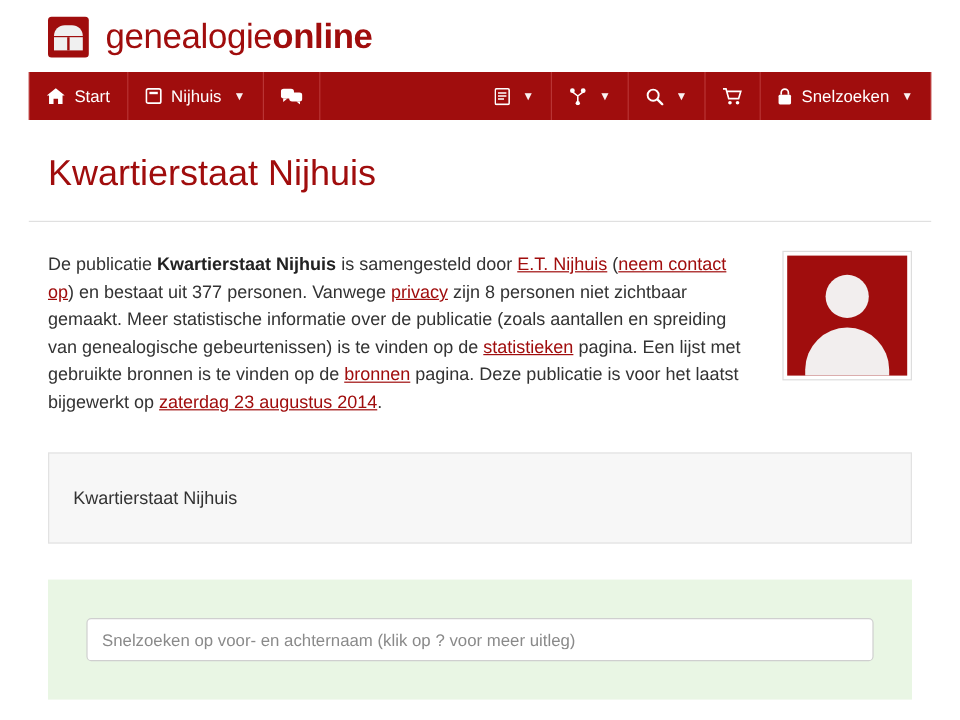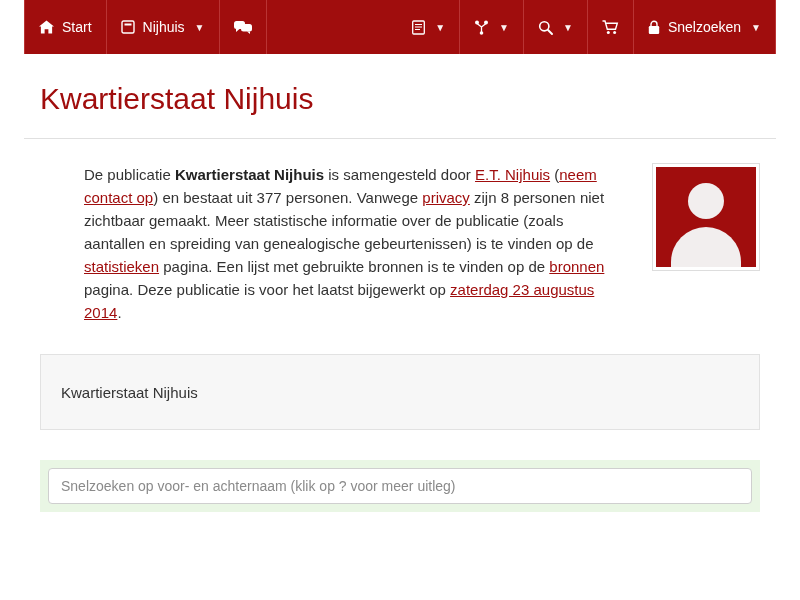--- a/index.html
+++ b/index.html
@@ -61,21 +61,21 @@
     font-weight: 700;
   }
   .brand .n {
     color: #a00d0d;
     font-weight: 400;
   }
 
   
   .navbar {
     background: #a00d0d;
-    height: 54px;
+    height: 40px;
     margin: 0 24px;
     display: flex;
     align-items: stretch;
     color: #fff;
     font-size: 14px;
   }
   .nav-item {
     display: flex;
     align-items: center;
     gap: 8px;
@@ -106,21 +106,20 @@
   .title-rule {
     margin: 22px 24px 0 24px;
     border-top: 1px solid #e0e0e0;
   }
 
   
   .content {
     display: flex;
     padding: 24px 40px 0 40px;
     gap: 32px;
-    margin-left: 44px;
   }
   .intro {
     flex: 1 1 auto;
     font-size: 15px;
     line-height: 23px;
     color: #333;
     max-width: 600px;
   }
   .intro a {
     color: #a00d0d;
@@ -168,41 +167,51 @@
     align-items: center;
     padding: 0 20px;
     font-size: 15px;
     color: #333;
   }
 
   
   .search-wrap {
     margin: 30px 40px 0 40px;
     background: #e9f6e4;
-    padding: 8px;
+    padding: 32px;
   }
   .search-input {
     width: 100%;
     height: 36px;
     border: 1px solid #cfcfcf;
     border-radius: 4px;
     background: #fff;
     font-size: 14px;
     color: #333;
     padding: 0 12px;
     font-family: "Liberation Sans", sans-serif;
     outline: none;
   }
   .search-input::placeholder { color: #8a8a8a; }
 </style>
 </head>
 <body>
 
 <div class="page">
 
+  <div class="site-header">
+    <div class="logo-mark">
+      <div class="roof"></div>
+      <div class="body"></div>
+      <div class="slot"></div>
+    </div>
+    <div class="brand">
+      <span class="n">genealogie</span><span class="b">online</span>
+    </div>
+  </div>
 
   <div class="navbar">
 
     <div class="nav-item">
       <span class="nav-ico">
         <svg width="15" height="14" viewBox="0 0 16 14">
             <path fill="#fff" d="M8 0L0 6.5h2V14h4V9.5h4V14h4V6.5h2z"></path>
           </svg>
       </span>
       <span>Start</span>

